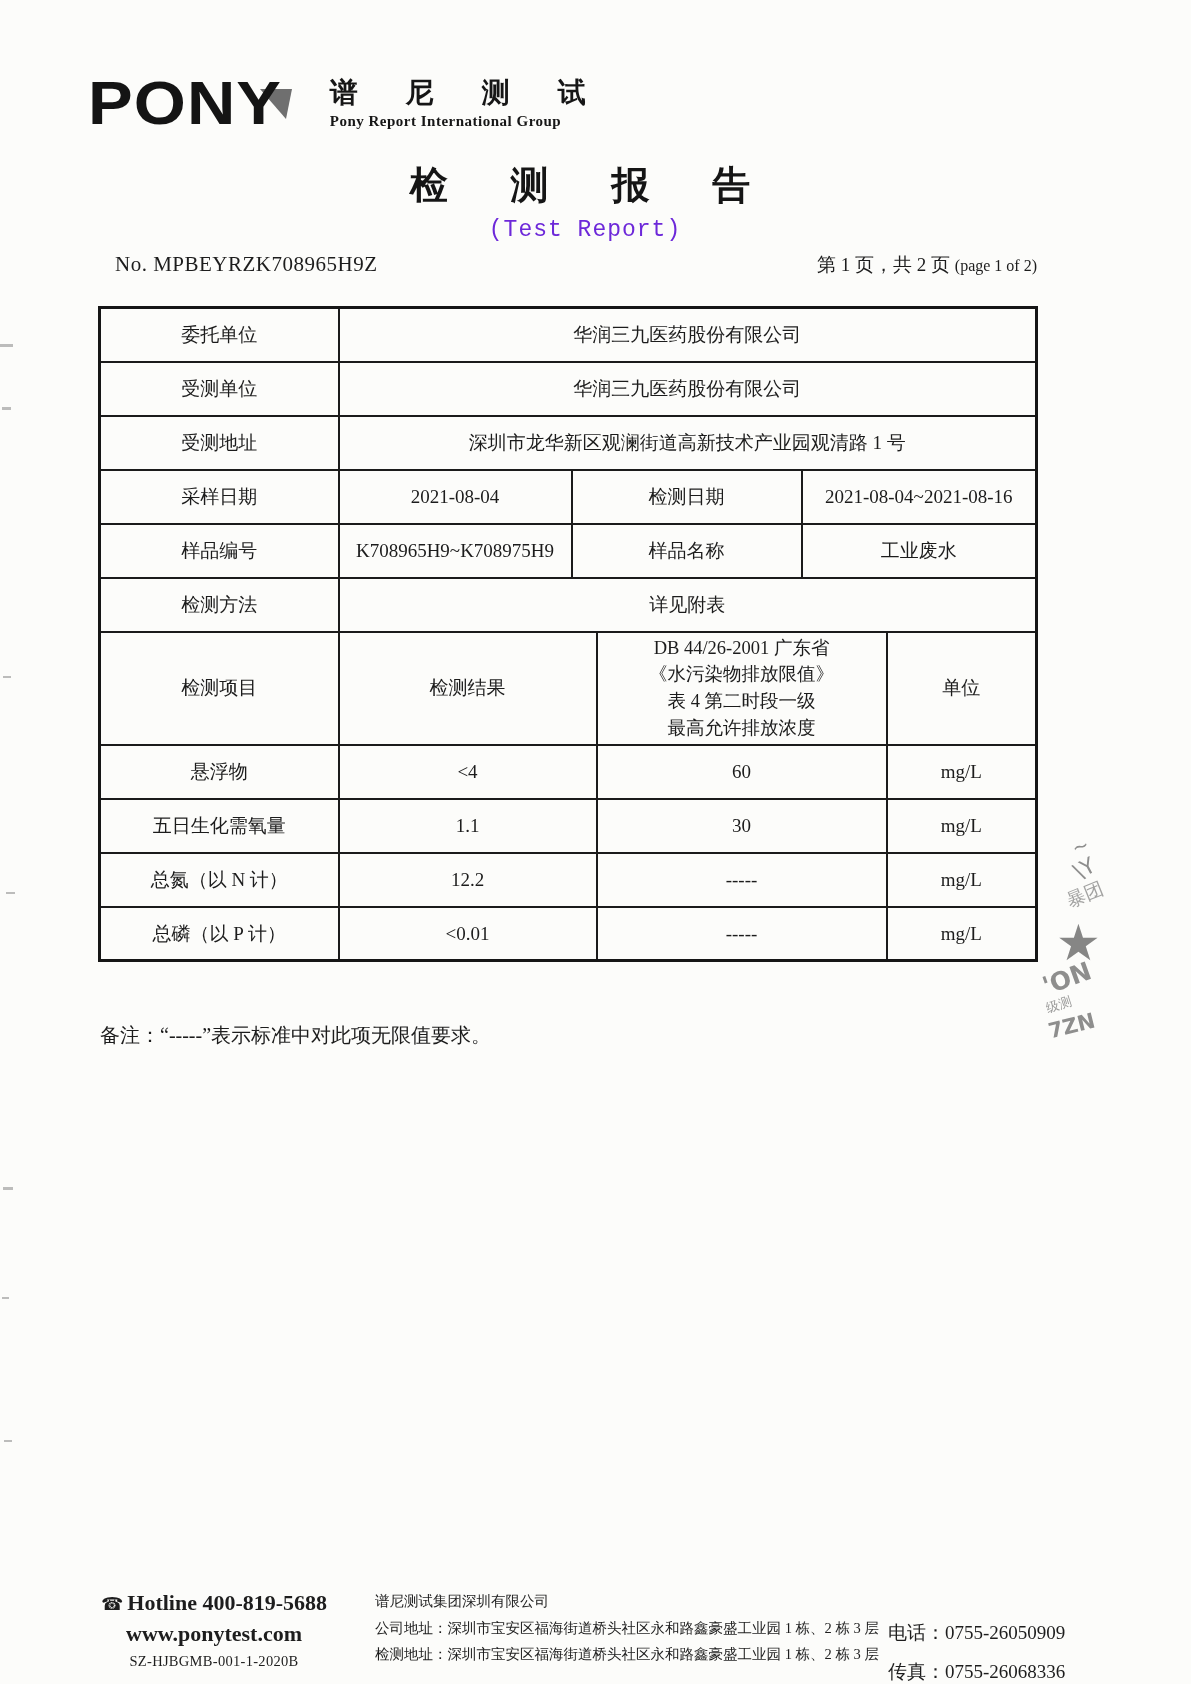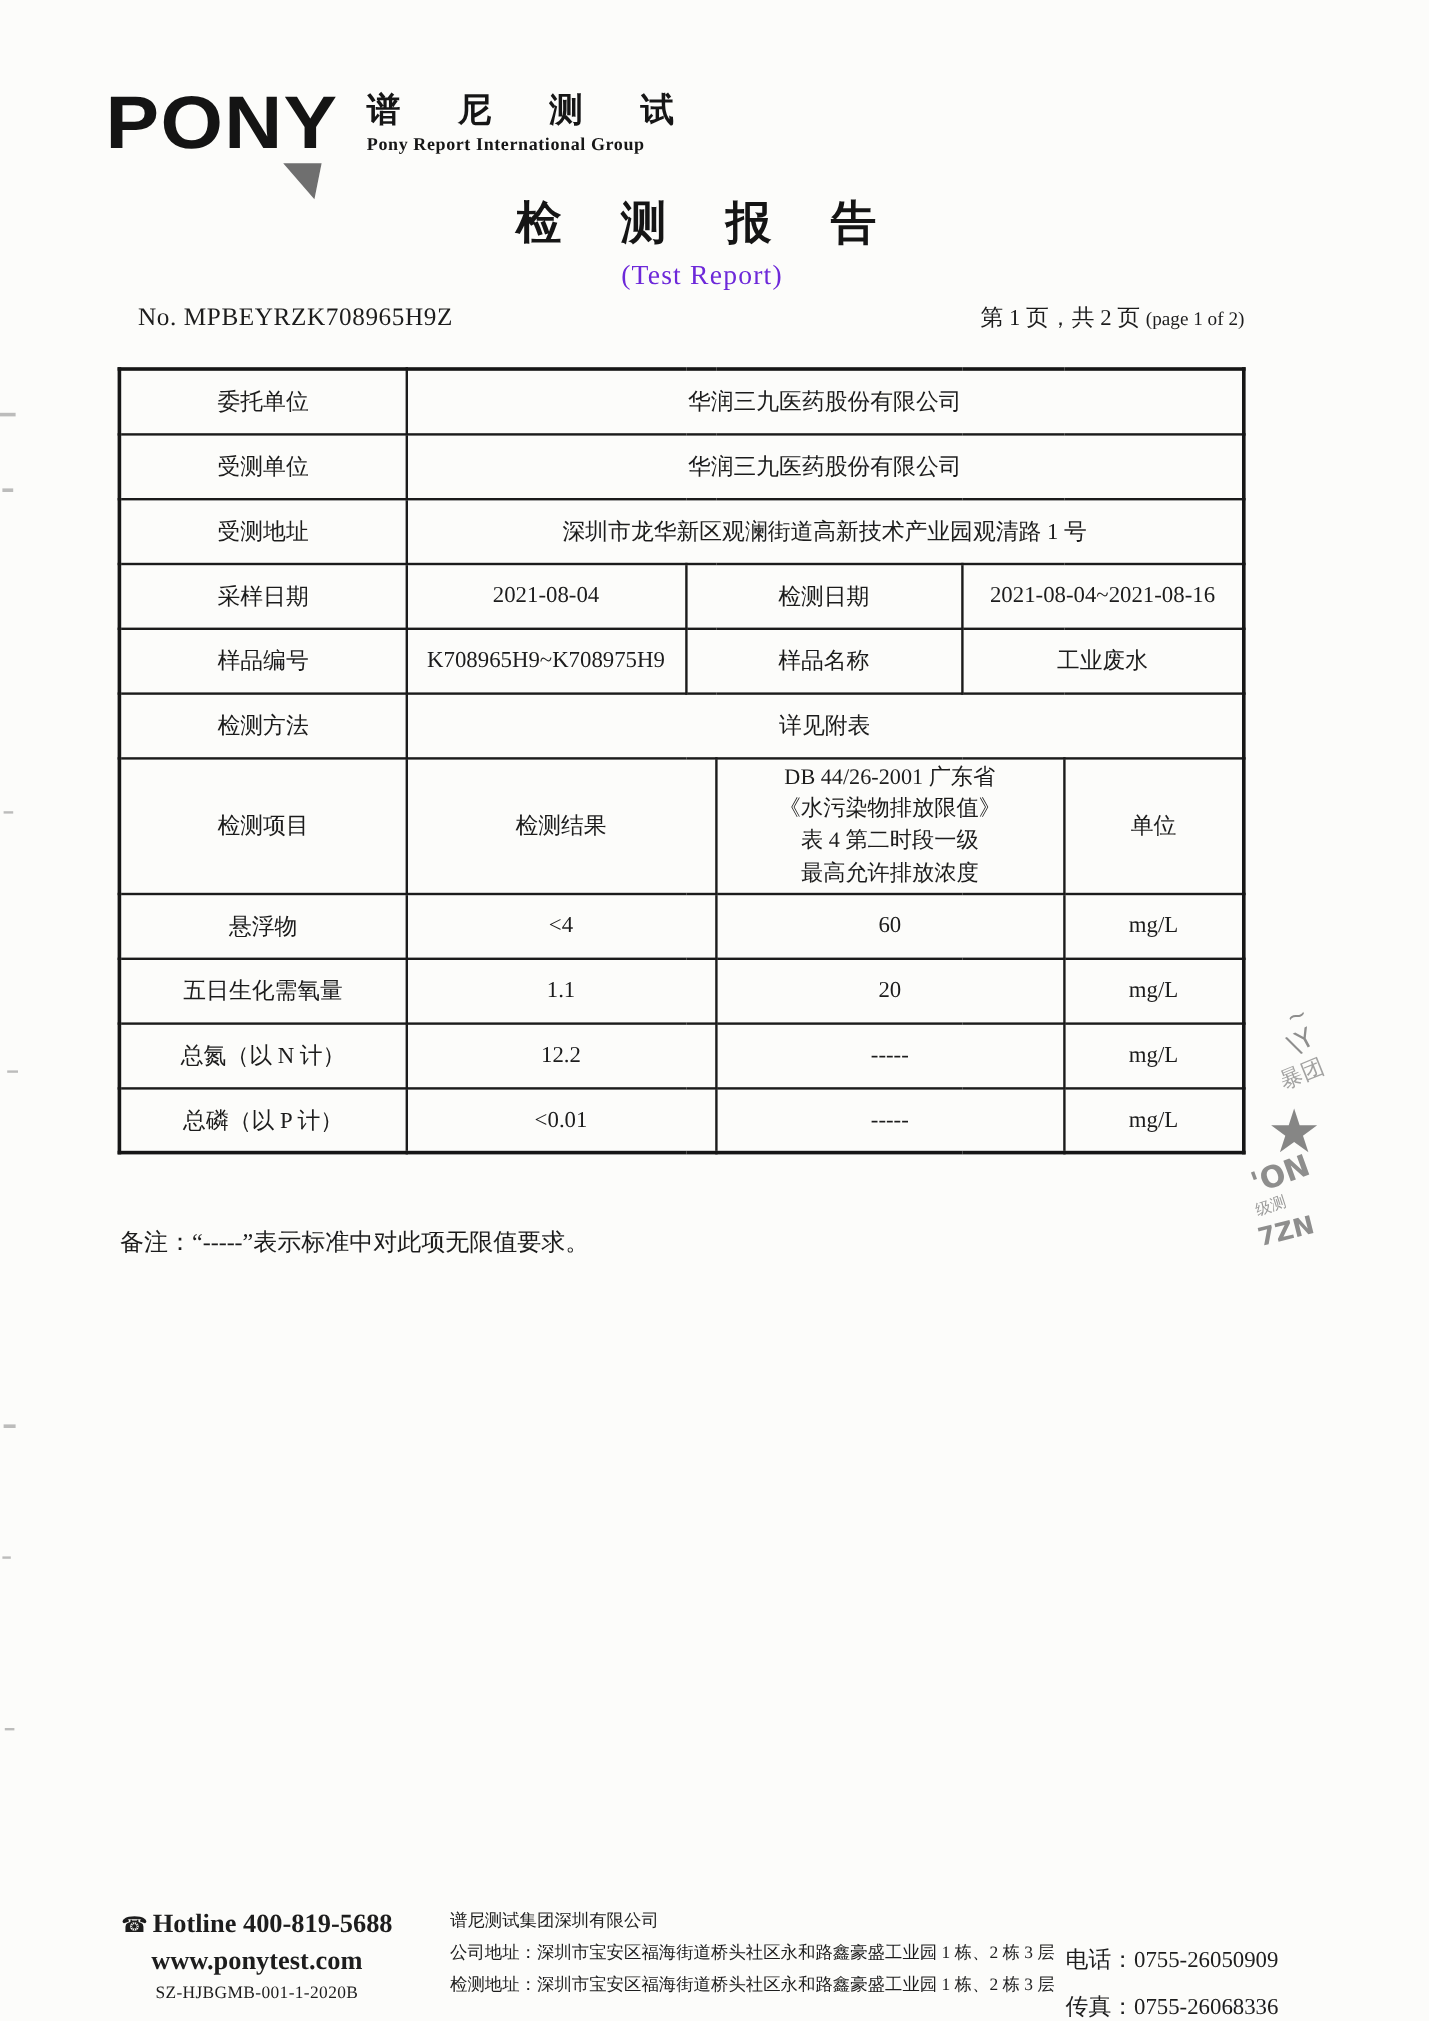--- a/index.html
+++ b/index.html
@@ -7,42 +7,42 @@
     width:1191px;height:1684px;position:relative;
     background:#fcfcfa;
     font-family:"Liberation Serif","DejaVu Serif",serif;
     color:#1d1d1d;
     overflow:hidden;
   }
   .page{position:absolute;inset:0;}
 
   
   .brand{position:absolute;left:88px;top:72px;display:flex;align-items:flex-start;}
-  .logo{position:relative;display:flex;align-items:flex-end;flex-direction:column;}
+  .logo{position:relative;display:flex;align-items:center;}
   .logo-text{
     font-family:"Liberation Sans","DejaVu Sans",sans-serif;
     font-weight:900;font-size:62px;line-height:1;color:#141414;
     letter-spacing:1px;transform:scaleX(1.08);transform-origin:left;
   }
   .logo-tri{
     display:inline-block;width:0;height:0;margin-left:-8px;margin-top:2px;
     border-left:26px solid transparent;border-right:6px solid transparent;
     border-top:30px solid #6f6f6f;
   }
   .brand-names{margin-left:38px;margin-top:6px;}
   .brand-cn{
     font-size:28px;font-weight:700;letter-spacing:48px;color:#161616;
     white-space:nowrap;line-height:1.1;
   }
   .brand-en{
     font-size:15px;font-weight:700;color:#161616;margin-top:4px;letter-spacing:.5px;
   }
 
   
-  .title-block{position:absolute;top:160px;left:0;width:1160px;text-align:center;}
+  .title-block{position:absolute;top:160px;left:0;width:1160px;text-align:center;font-family:Liberation Mono, monospace;}
   .title-cn{font-size:38px;font-weight:600;letter-spacing:20px;color:#151515;text-indent:20px;}
   .title-en{font-size:23px;margin-top:6px;color:#6d28d9;letter-spacing:1px;padding-left:10px;}
 
   
   .report-meta{position:absolute;top:252px;left:115px;width:922px;display:flex;justify-content:space-between;align-items:baseline;}
   .report-no{font-size:21px;letter-spacing:.5px;}
   .page-info{font-size:19px;}
   .page-info .page-en{font-size:16px;}
 
   
@@ -174,21 +174,21 @@
       </tr>
       <tr class="r-std">
         <td>悬浮物</td>
         <td colspan="2">&lt;4</td>
         <td colspan="2">60</td>
         <td>mg/L</td>
       </tr>
       <tr class="r-std">
         <td>五日生化需氧量</td>
         <td colspan="2">1.1</td>
-        <td colspan="2">20</td>
+        <td colspan="2">30</td>
         <td>mg/L</td>
       </tr>
       <tr class="r-std">
         <td>总氮（以 N 计）</td>
         <td colspan="2">12.2</td>
         <td colspan="2">-----</td>
         <td>mg/L</td>
       </tr>
       <tr class="r-std">
         <td>总磷（以 P 计）</td>

